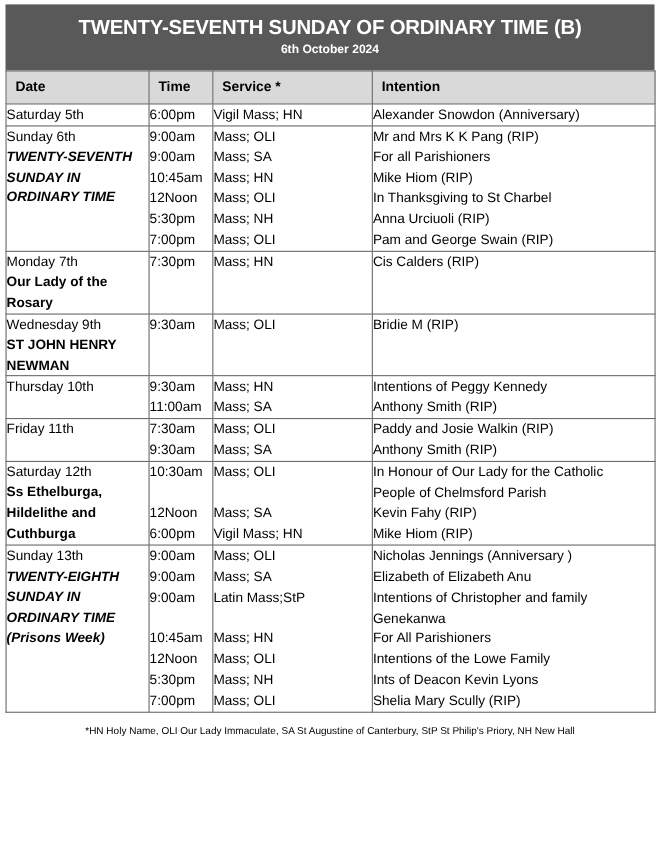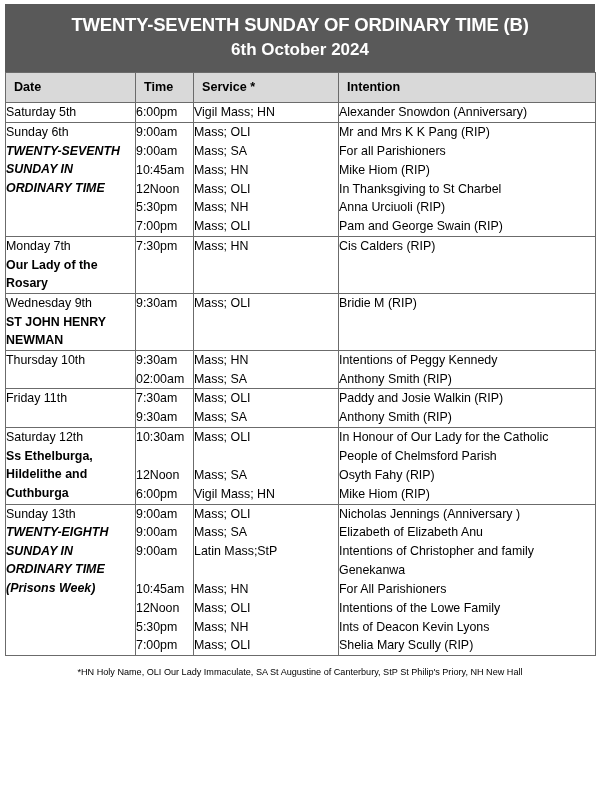--- a/index.html
+++ b/index.html
@@ -31,21 +31,21 @@
     box-sizing: border-box;
   }
   .title-line1 {
     font-size: 18.5px;
     font-weight: bold;
     letter-spacing: -0.2px;
     line-height: 1.32;
     white-space: nowrap;
   }
   .title-line2 {
-    font-size: 17px;
+    font-size: 11px;
     font-weight: bold;
     line-height: 1.4;
     margin-top: 1px;
   }
 
   
   table.schedule {
     border-collapse: collapse;
     width: 590px;
     table-layout: fixed;
@@ -212,21 +212,21 @@
           <td class="cell mid">
             <span class="line">Bridie M (RIP)</span>
           </td>
         </tr>
         <tr>
           <td class="cell">
             <span class="date-plain">Thursday 10th</span>
           </td>
           <td class="cell">
             <span class="line">9:30am</span>
-            <span class="line">02:00am</span>
+            <span class="line">11:00am</span>
           </td>
           <td class="cell">
             <span class="line">Mass; HN</span>
             <span class="line">Mass; SA</span>
           </td>
           <td class="cell">
             <span class="line">Intentions of Peggy Kennedy</span>
             <span class="line">Anthony Smith (RIP)</span>
           </td>
         </tr>
@@ -260,21 +260,21 @@
           </td>
           <td class="cell">
             <span class="line">Mass; OLI</span>
             <span class="line blank">&nbsp;</span>
             <span class="line">Mass; SA</span>
             <span class="line">Vigil Mass; HN</span>
           </td>
           <td class="cell">
             <span class="line">In Honour of Our Lady for the Catholic</span>
             <span class="line">People of Chelmsford Parish</span>
-            <span class="line">Osyth Fahy (RIP)</span>
+            <span class="line">Kevin Fahy (RIP)</span>
             <span class="line">Mike Hiom (RIP)</span>
           </td>
         </tr>
         <tr>
           <td class="cell">
             <span class="date-plain">Sunday 13th</span>
             <span class="date-bold-italic">TWENTY-EIGHTH SUNDAY IN ORDINARY TIME (Prisons Week)</span>
           </td>
           <td class="cell">
             <span class="line">9:00am</span>

